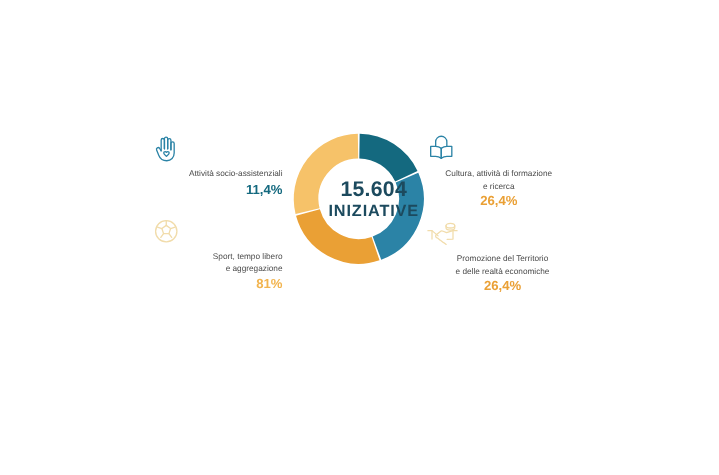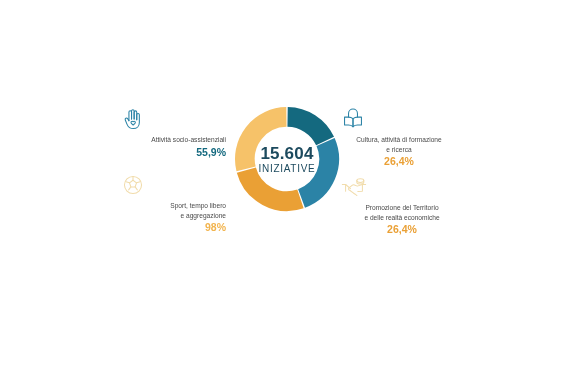--- a/index.html
+++ b/index.html
@@ -10,29 +10,29 @@
     overflow:hidden;
     position:relative;
   }
   #stage{position:absolute;left:0;top:0;width:575px;height:380px;}
 
   
   .donut-wrap{position:absolute;left:232px;top:104px;width:110px;height:110px;}
   .donut-svg{display:block;width:110px;height:110px;}
 
   .center-text{
-    position:absolute;left:0;top:0;width:110px;height:110px;
+    position:absolute;left:12px;top:0;width:110px;height:110px;
     display:flex;flex-direction:column;align-items:center;justify-content:center;
     pointer-events:none;
   }
   .center-value{
     font-size:17px;font-weight:bold;color:#1c4a5e;letter-spacing:.2px;line-height:1;
   }
   .center-label{
-    font-size:10px;font-weight:normal;color:#1c4a5e;letter-spacing:.7px;
+    font-size:13px;font-weight:bold;color:#1c4a5e;letter-spacing:.7px;
     margin-top:2px;line-height:1;
   }
 
   
   .lab{position:absolute;}
   .lab .icon{display:block;}
   .lab .txt{
     font-size:6.6px;color:#4a4a4a;line-height:1.45;white-space:pre-line;
   }
   .lab .pct{
@@ -79,36 +79,36 @@
         <g fill="none" stroke="#2b83a6" stroke-width="1.3" stroke-linecap="round" stroke-linejoin="round">
           <path d="M11 18V7.5a1.6 1.6 0 0 1 3.2 0V16"></path>
           <path d="M14.2 16V6.2a1.6 1.6 0 0 1 3.2 0V16"></path>
           <path d="M17.4 16V7.6a1.6 1.6 0 0 1 3.2 0V17"></path>
           <path d="M20.6 17v-6.2a1.6 1.6 0 0 1 3.2 0v9.4c0 4.4-3 7.6-7.3 7.6-4.2 0-6.6-2.2-7.8-5.2l-2.2-5.4a1.7 1.7 0 0 1 2.9-1.7L11 18"></path>
           <path d="M16.2 23.4c-1.6-1.3-2.7-2.1-2.7-3.2 0-.8.6-1.4 1.4-1.4.5 0 1 .25 1.3.66.3-.41.8-.66 1.3-.66.8 0 1.4.6 1.4 1.4 0 1.1-1.1 1.9-2.7 3.2z"></path>
         </g>
       </svg>
     </span>
     <div class="txt">Attività socio-assistenziali</div>
-    <div class="pct" style="color:#14697f">55,9%</div>
+    <div class="pct" style="color:#14697f">11,4%</div>
   </div>
 
   <div class="lab lab-left" id="lab-sport">
     <span class="icon">
       <svg class="icon-svg" width="26" height="26" viewBox="0 0 32 32" style="margin-bottom:3px;">
         <g fill="none" stroke="#f1dcab" stroke-width="1.3" stroke-linecap="round" stroke-linejoin="round">
           <circle cx="16" cy="16" r="10.5"></circle>
           <path d="M16 10.2l4.3 3.1-1.65 5.05h-5.3L11.7 13.3z"></path>
           <path d="M16 10.2V5.6M20.3 13.3l4.4-1.45M18.65 18.35l2.7 3.7M13.35 18.35l-2.7 3.7M11.7 13.3L7.3 11.85"></path>
         </g>
       </svg>
     </span>
     <div class="txt">Sport, tempo libero
 e aggregazione</div>
-    <div class="pct" style="color:#f2b44e">98%</div>
+    <div class="pct" style="color:#f2b44e">81%</div>
   </div>
 
   <div class="lab lab-right" id="lab-cultura">
     <span class="icon">
       <svg class="icon-svg" width="26" height="26" viewBox="0 0 32 32" style="margin-bottom:3px;">
         <g fill="none" stroke="#2b83a6" stroke-width="1.3" stroke-linecap="round" stroke-linejoin="round">
           <path d="M10.5 13.5V9.2a5.5 5.5 0 0 1 11 0v4.3"></path>
           <path d="M16 15.6c-1.6-1.25-3.5-1.9-5.6-1.9H5.6v9.8h4.8c2.1 0 4 .65 5.6 1.9"></path>
           <path d="M16 15.6c1.6-1.25 3.5-1.9 5.6-1.9h4.8v9.8h-4.8c-2.1 0-4 .65-5.6 1.9z"></path>
           <path d="M16 15.6v9.8"></path>

